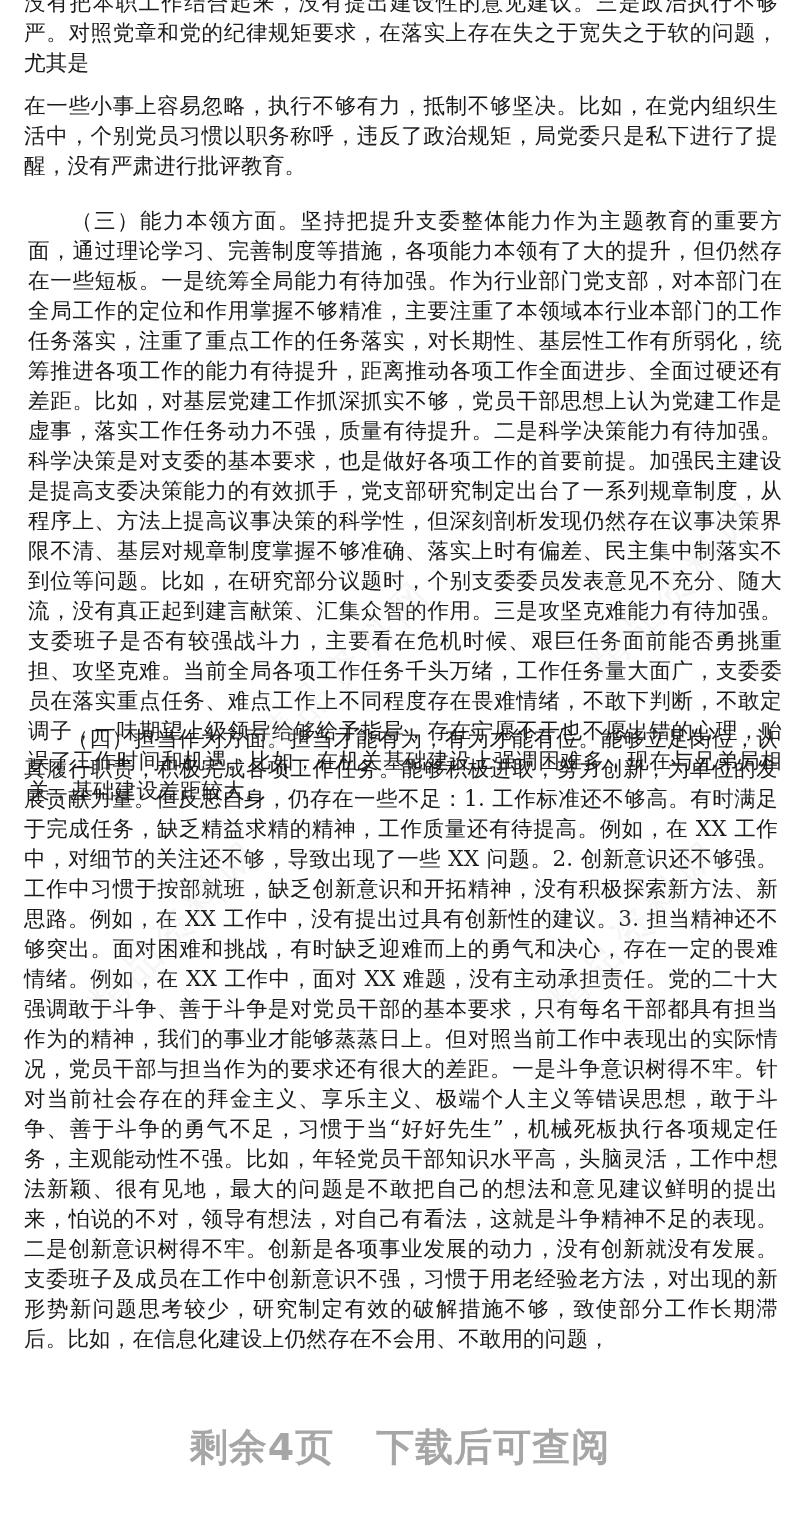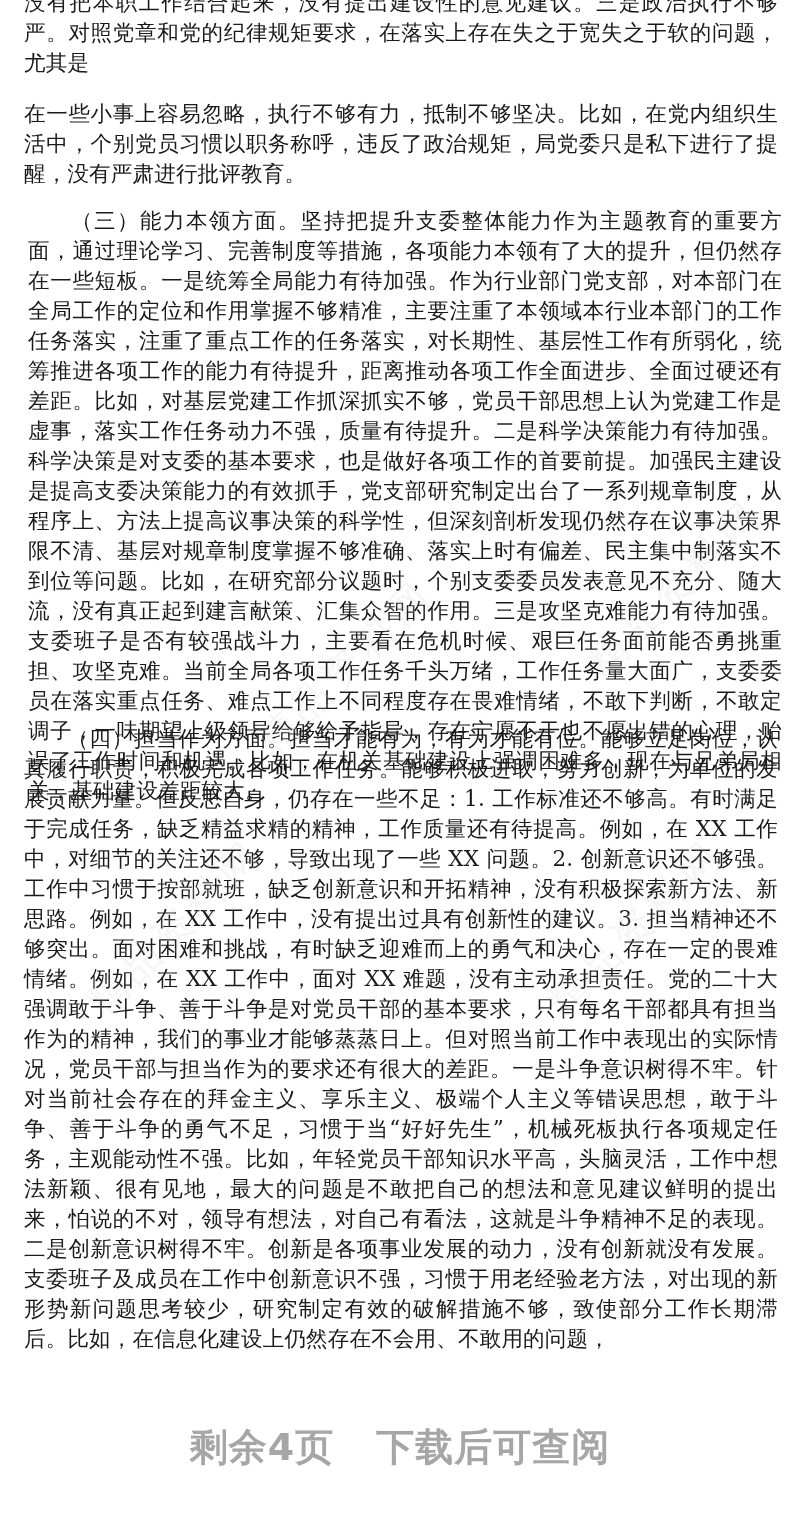--- a/index.html
+++ b/index.html
@@ -37,21 +37,20 @@
       position: absolute;
       top: -12px;
       left: 0;
       width: 754px;
     }
     #p-cont {
       position: absolute;
       top: 91px;
       left: 0;
       width: 754px;
-      margin-top: 8px;
     }
     #p-three {
       position: absolute;
       top: 206px;
       left: 4px;
       width: 754px;
     }
     #p-four {
       position: absolute;
       top: 724px;

